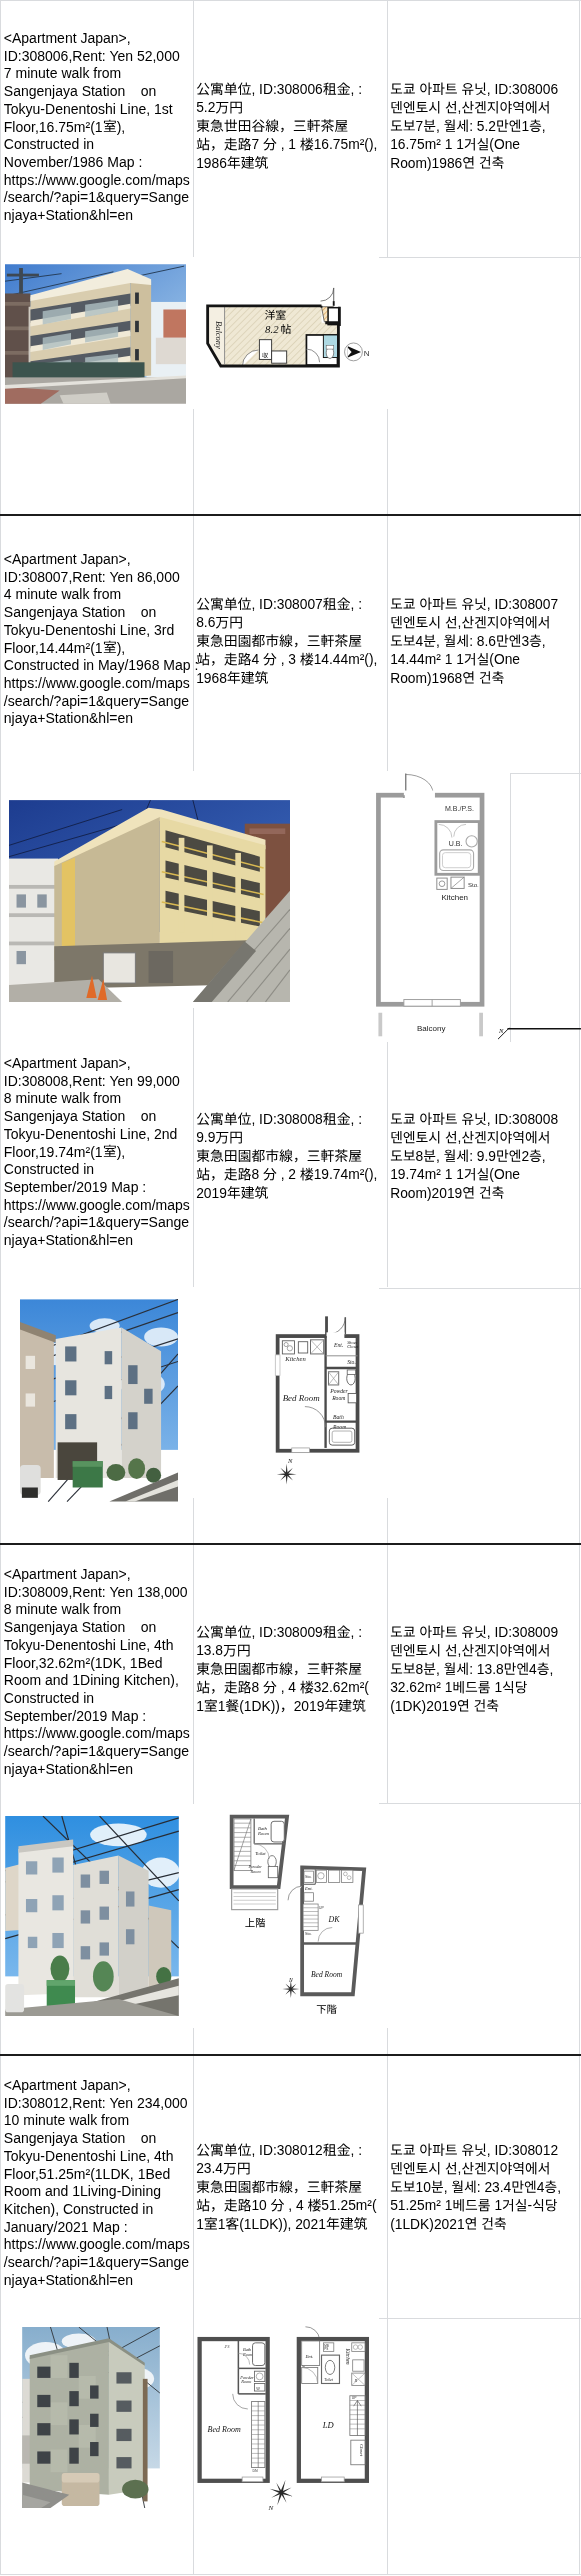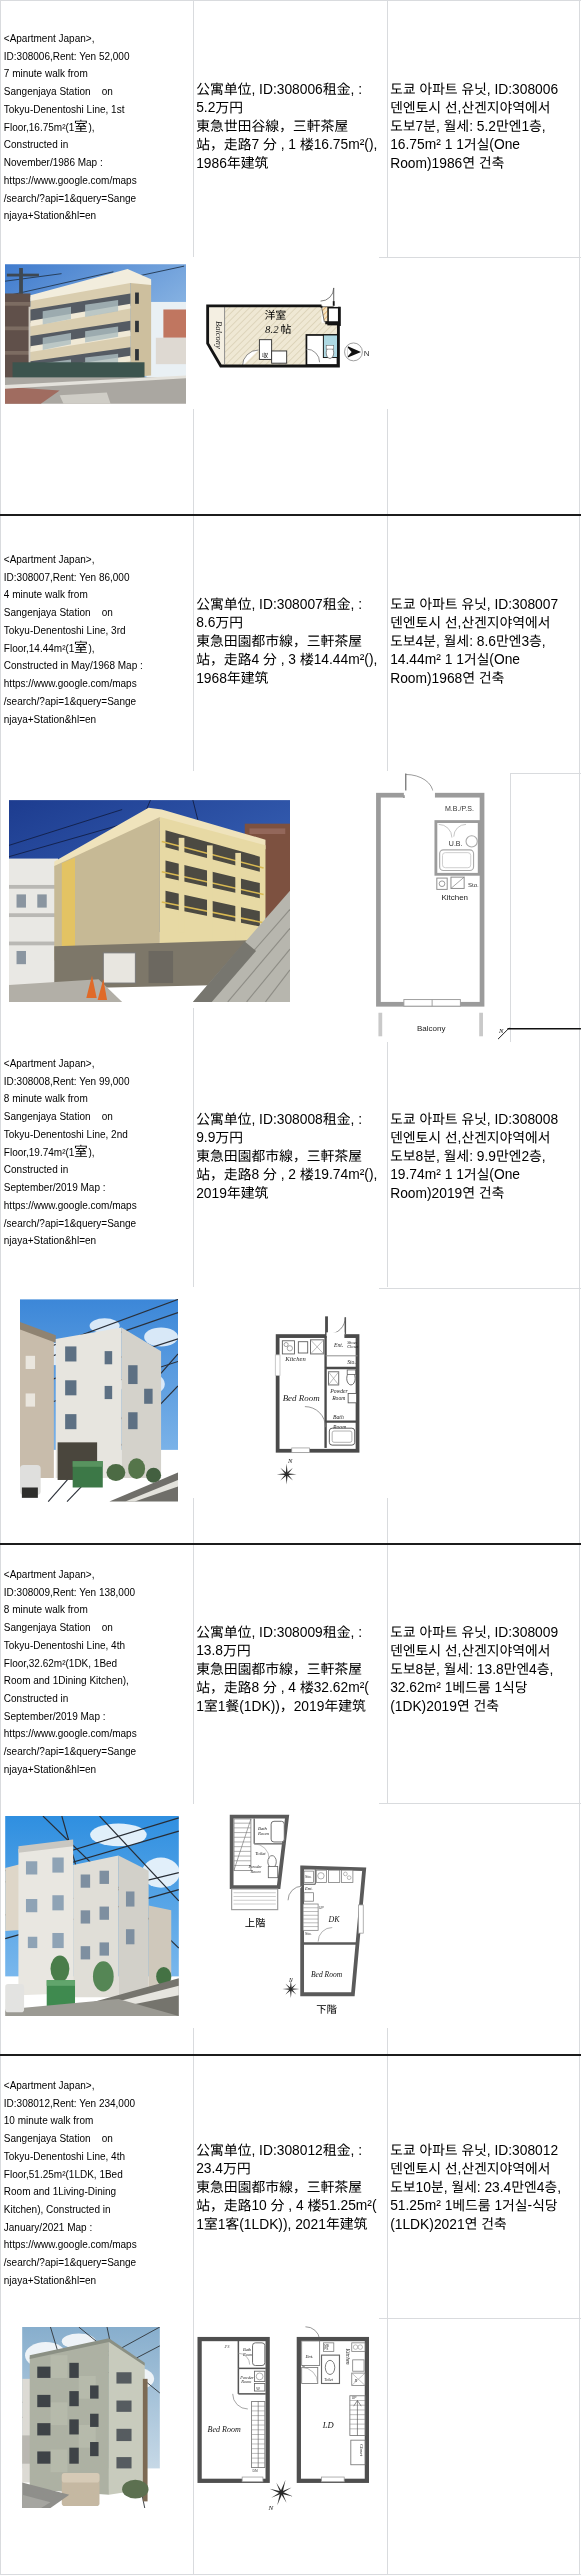--- a/index.html
+++ b/index.html
@@ -1,18 +1,18 @@
 <!DOCTYPE html>
 <html style="font-size:15px"><head>
 <meta charset="utf-8">
 <style>
 html,body{margin:0;padding:0;}
 body{width:581px;height:2576px;position:relative;background:#fff;
   font-family:"Liberation Sans",sans-serif;color:#000;overflow:hidden;}
-.cell{position:absolute;font-size:10px;white-space:nowrap;}
+.cell{position:absolute;font-size:14px;white-space:nowrap;}
 .c1{line-height:17.7px;}
 .vline{position:absolute;width:0.9px;background:#d9dbde;}
 .hline{position:absolute;height:0.9px;background:#d9dbde;}
 .bline{position:absolute;height:1.9px;background:#1c1c1c;left:0;width:581px;}
 .ph{position:absolute;}
 </style>
 </head>
 <body>
 
 <svg width="0" height="0" style="position:absolute">

